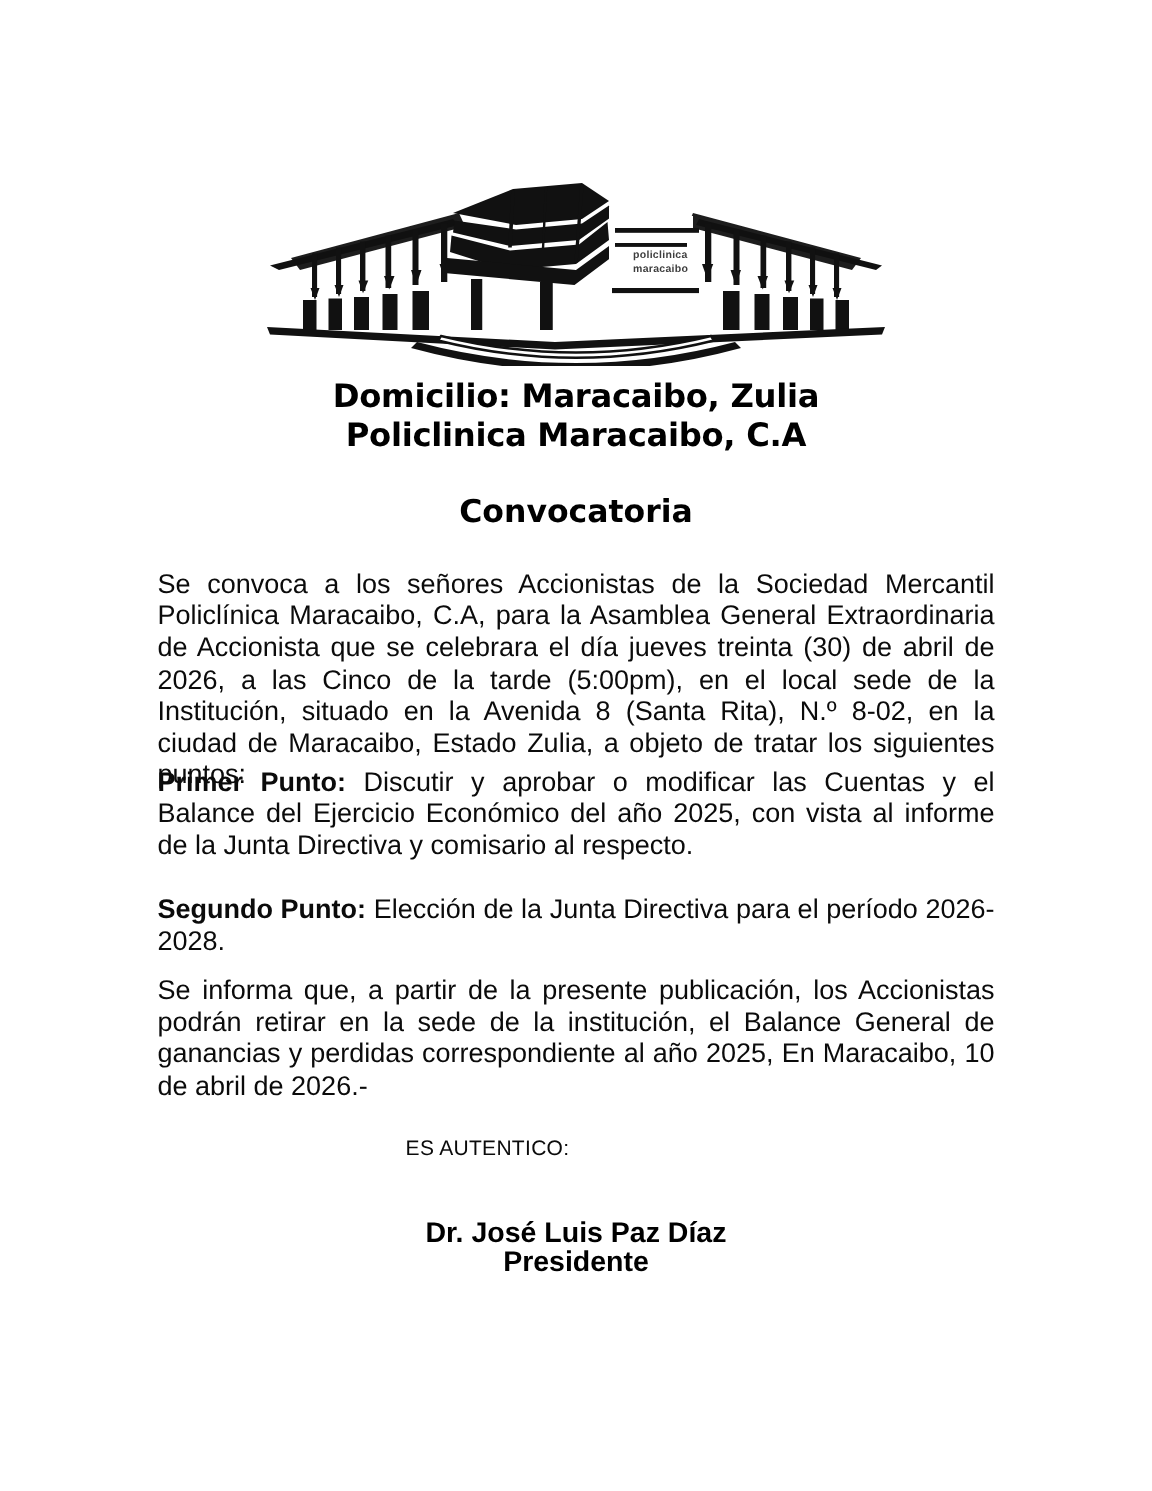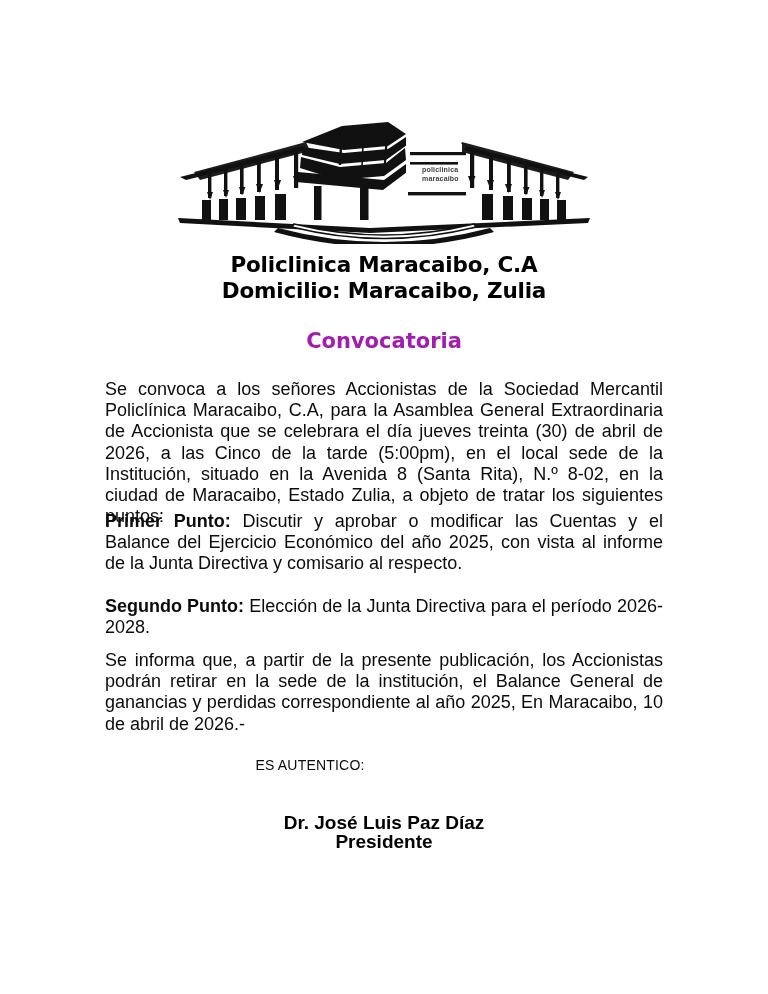--- a/index.html
+++ b/index.html
@@ -57,21 +57,21 @@
   .subject-heading {
     position: absolute;
     left: 0;
     top: 328px;
     width: 768px;
     text-align: center;
     font-family: "DejaVu Sans", sans-serif;
     font-weight: bold;
     font-size: 21px;
     line-height: 26px;
-    color: #a21caf;
+    color: #000000;
   }
 
   
   .body-block {
     position: absolute;
     left: 105px;
     width: 558px;
     font-family: "Liberation Sans", sans-serif;
     font-size: 18px;
     line-height: 21.2px;
@@ -84,21 +84,21 @@
   .body-block.closing    { top: 639px; margin-top: 11px; }
 
   .body-block p { text-align: justify; }
   .body-block p:last-child { text-align-last: left; }
 
   .lbl-bold { font-weight: bold; }
 
   
   .auth-line {
     position: absolute;
-    left: 0;
+    left: 15px;
     top: 755px;
     width: 620px;
     text-align: center;
     font-family: "Liberation Sans", sans-serif;
     font-size: 14px;
     line-height: 20px;
     letter-spacing: 0.2px;
     color: #0b0b0b;
   }
 
@@ -204,22 +204,22 @@
         <path d="M4 98 L196 108 L416 98 L414 103 L196 113 L6 103 Z"></path>
 
         <path d="M104 108 Q210 136 316 108 L320 112 Q210 142 100 112 Z"></path>
         <path d="M120 104 Q210 126 300 104 L302 107 Q210 130 118 107 Z" fill="#ffffff" stroke="#111" stroke-width="1.6"></path>
 
       </g>
     </svg>
   </div>
 
   <div class="titles">
+    <div class="title-line">Domicilio: Maracaibo, Zulia</div>
     <div class="title-line">Policlinica Maracaibo, C.A</div>
-    <div class="title-line">Domicilio: Maracaibo, Zulia</div>
   </div>
 
   <div class="subject-heading">Convocatoria</div>
 
   <div class="body-block intro">
     <p>Se convoca a los señores Accionistas de la Sociedad Mercantil Policlínica Maracaibo, C.A, para la Asamblea General Extraordinaria de Accionista que se celebrara el día jueves treinta (30) de abril de 2026, a las Cinco de la tarde (5:00pm), en el local sede de la Institución, situado en la Avenida 8 (Santa Rita), N.º 8-02, en la ciudad de Maracaibo, Estado Zulia, a objeto de tratar los siguientes puntos:</p>
   </div>
 
   <div class="body-block point-one">
     <p><span class="lbl-bold">Primer Punto:</span><span> Discutir y aprobar o modificar las Cuentas y el Balance del Ejercicio Económico del año 2025, con vista al informe de la Junta Directiva y comisario al respecto.</span></p>

